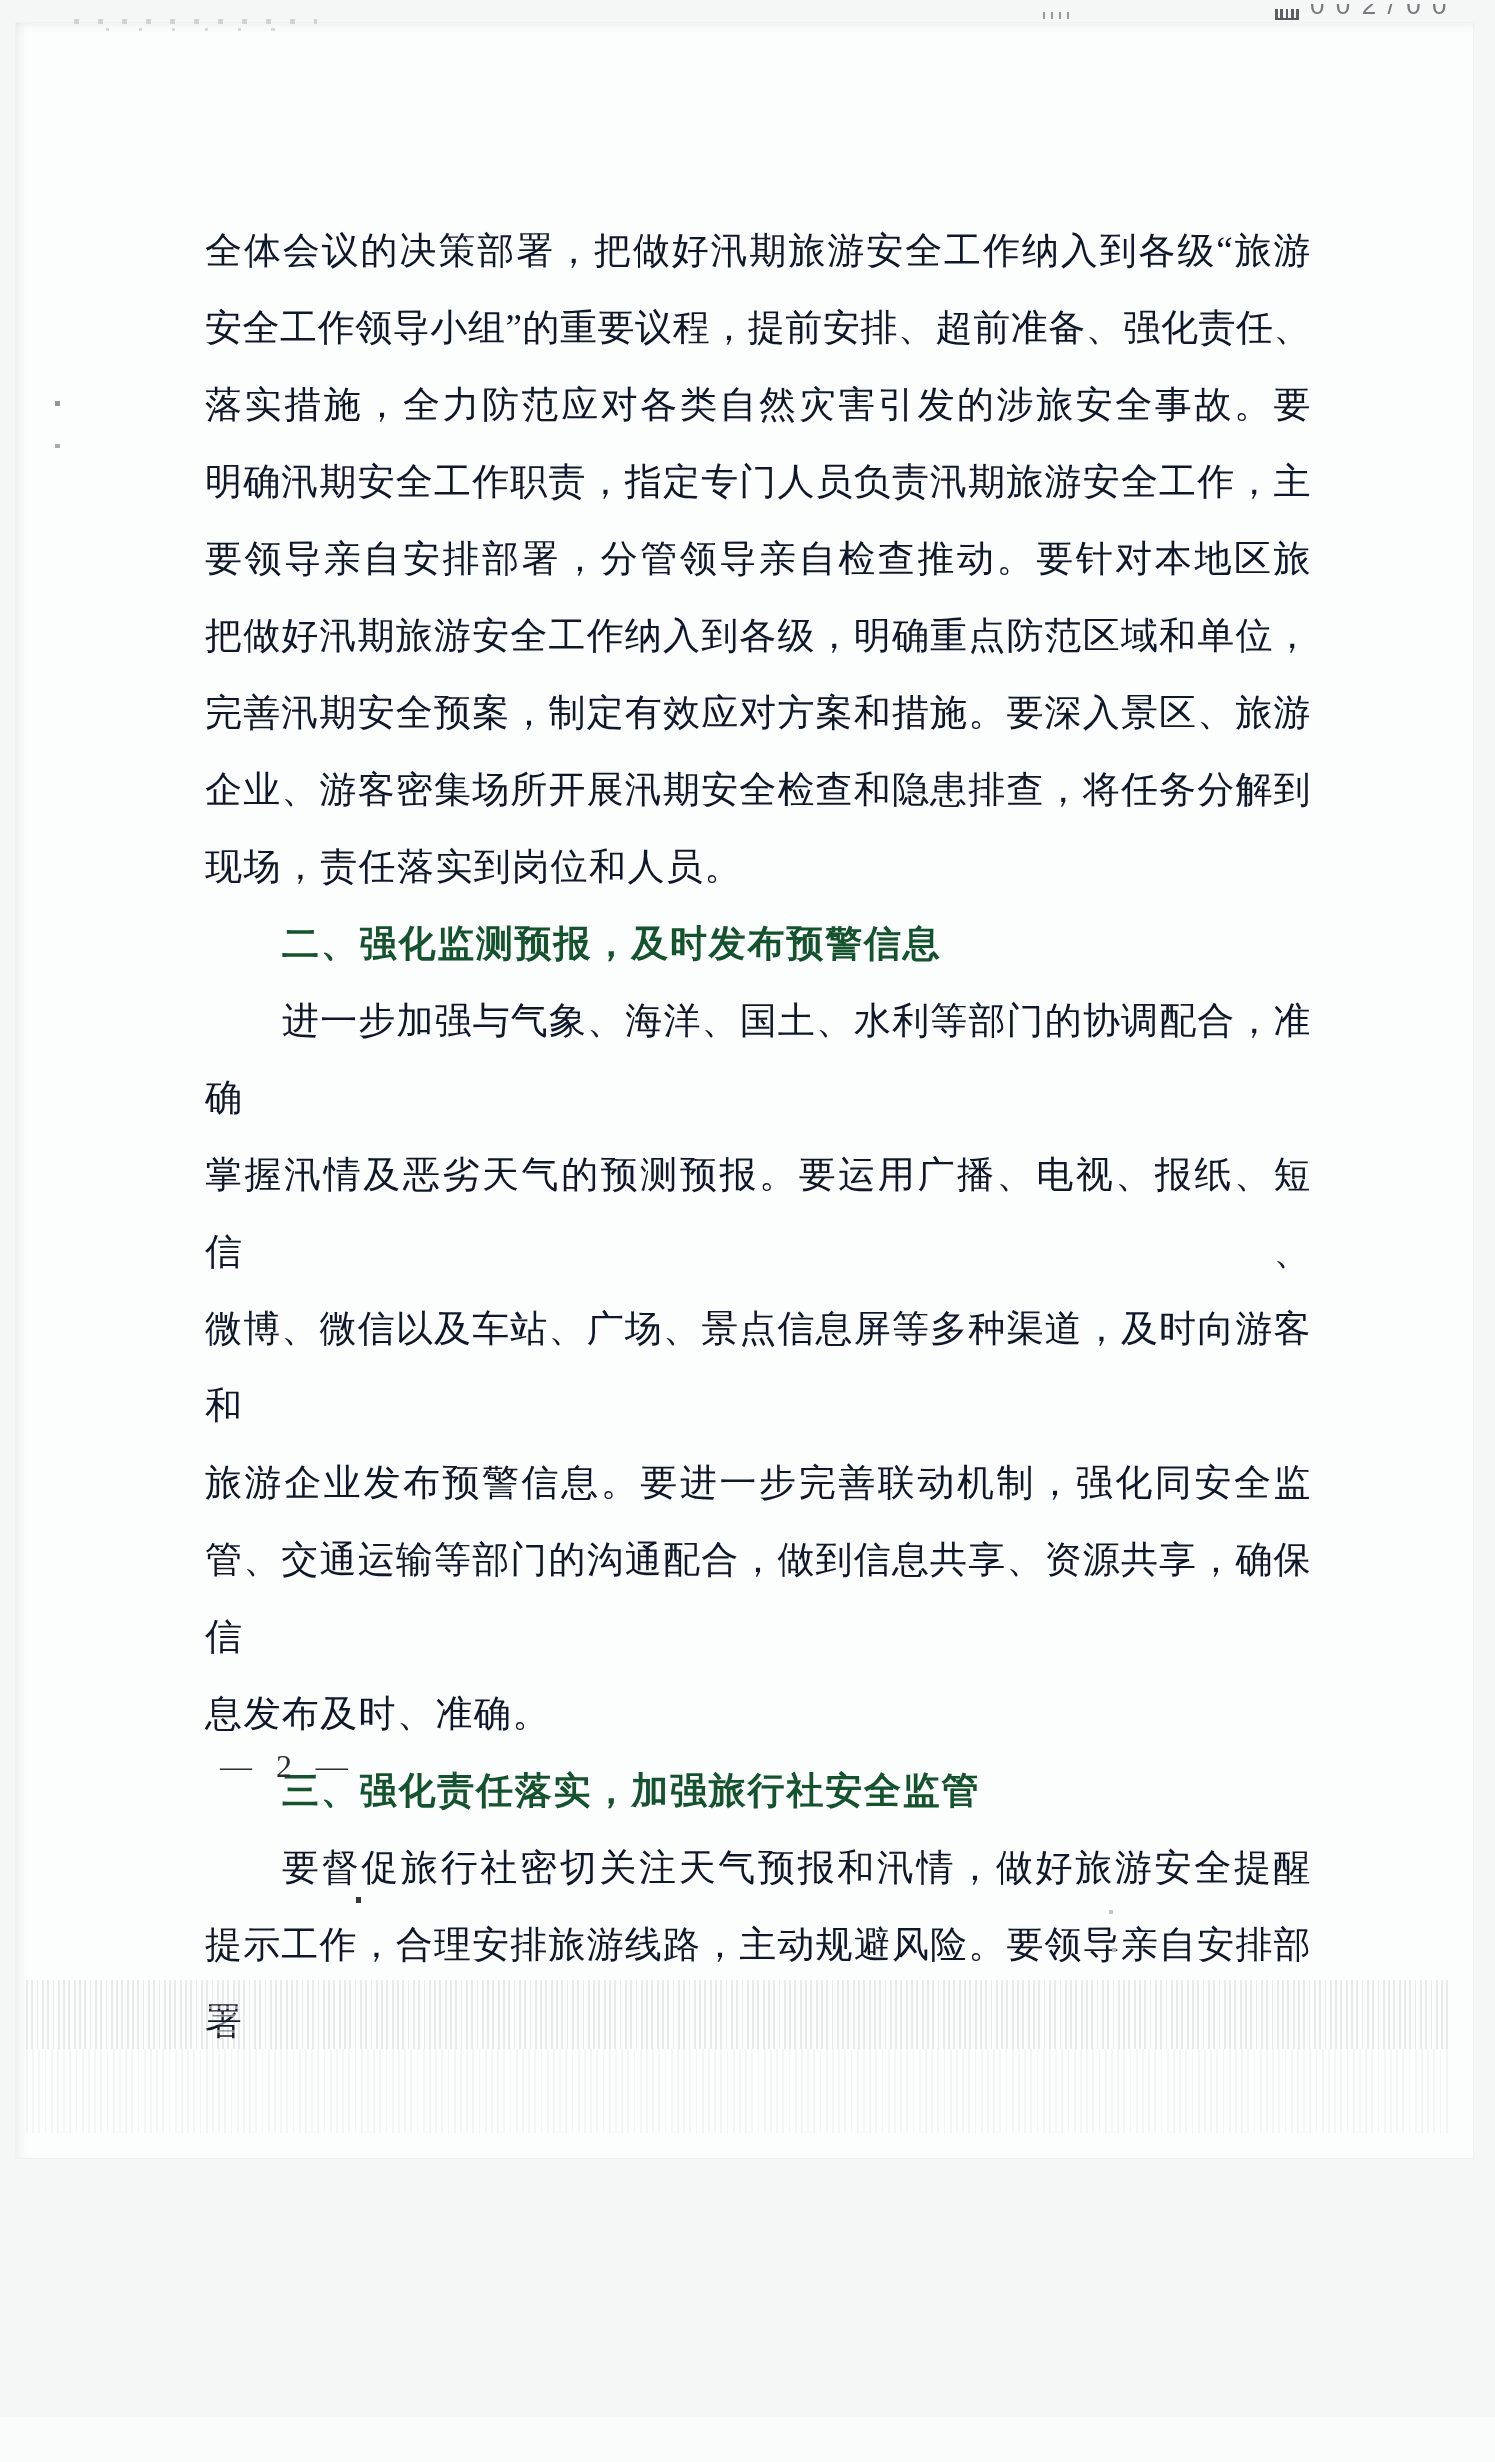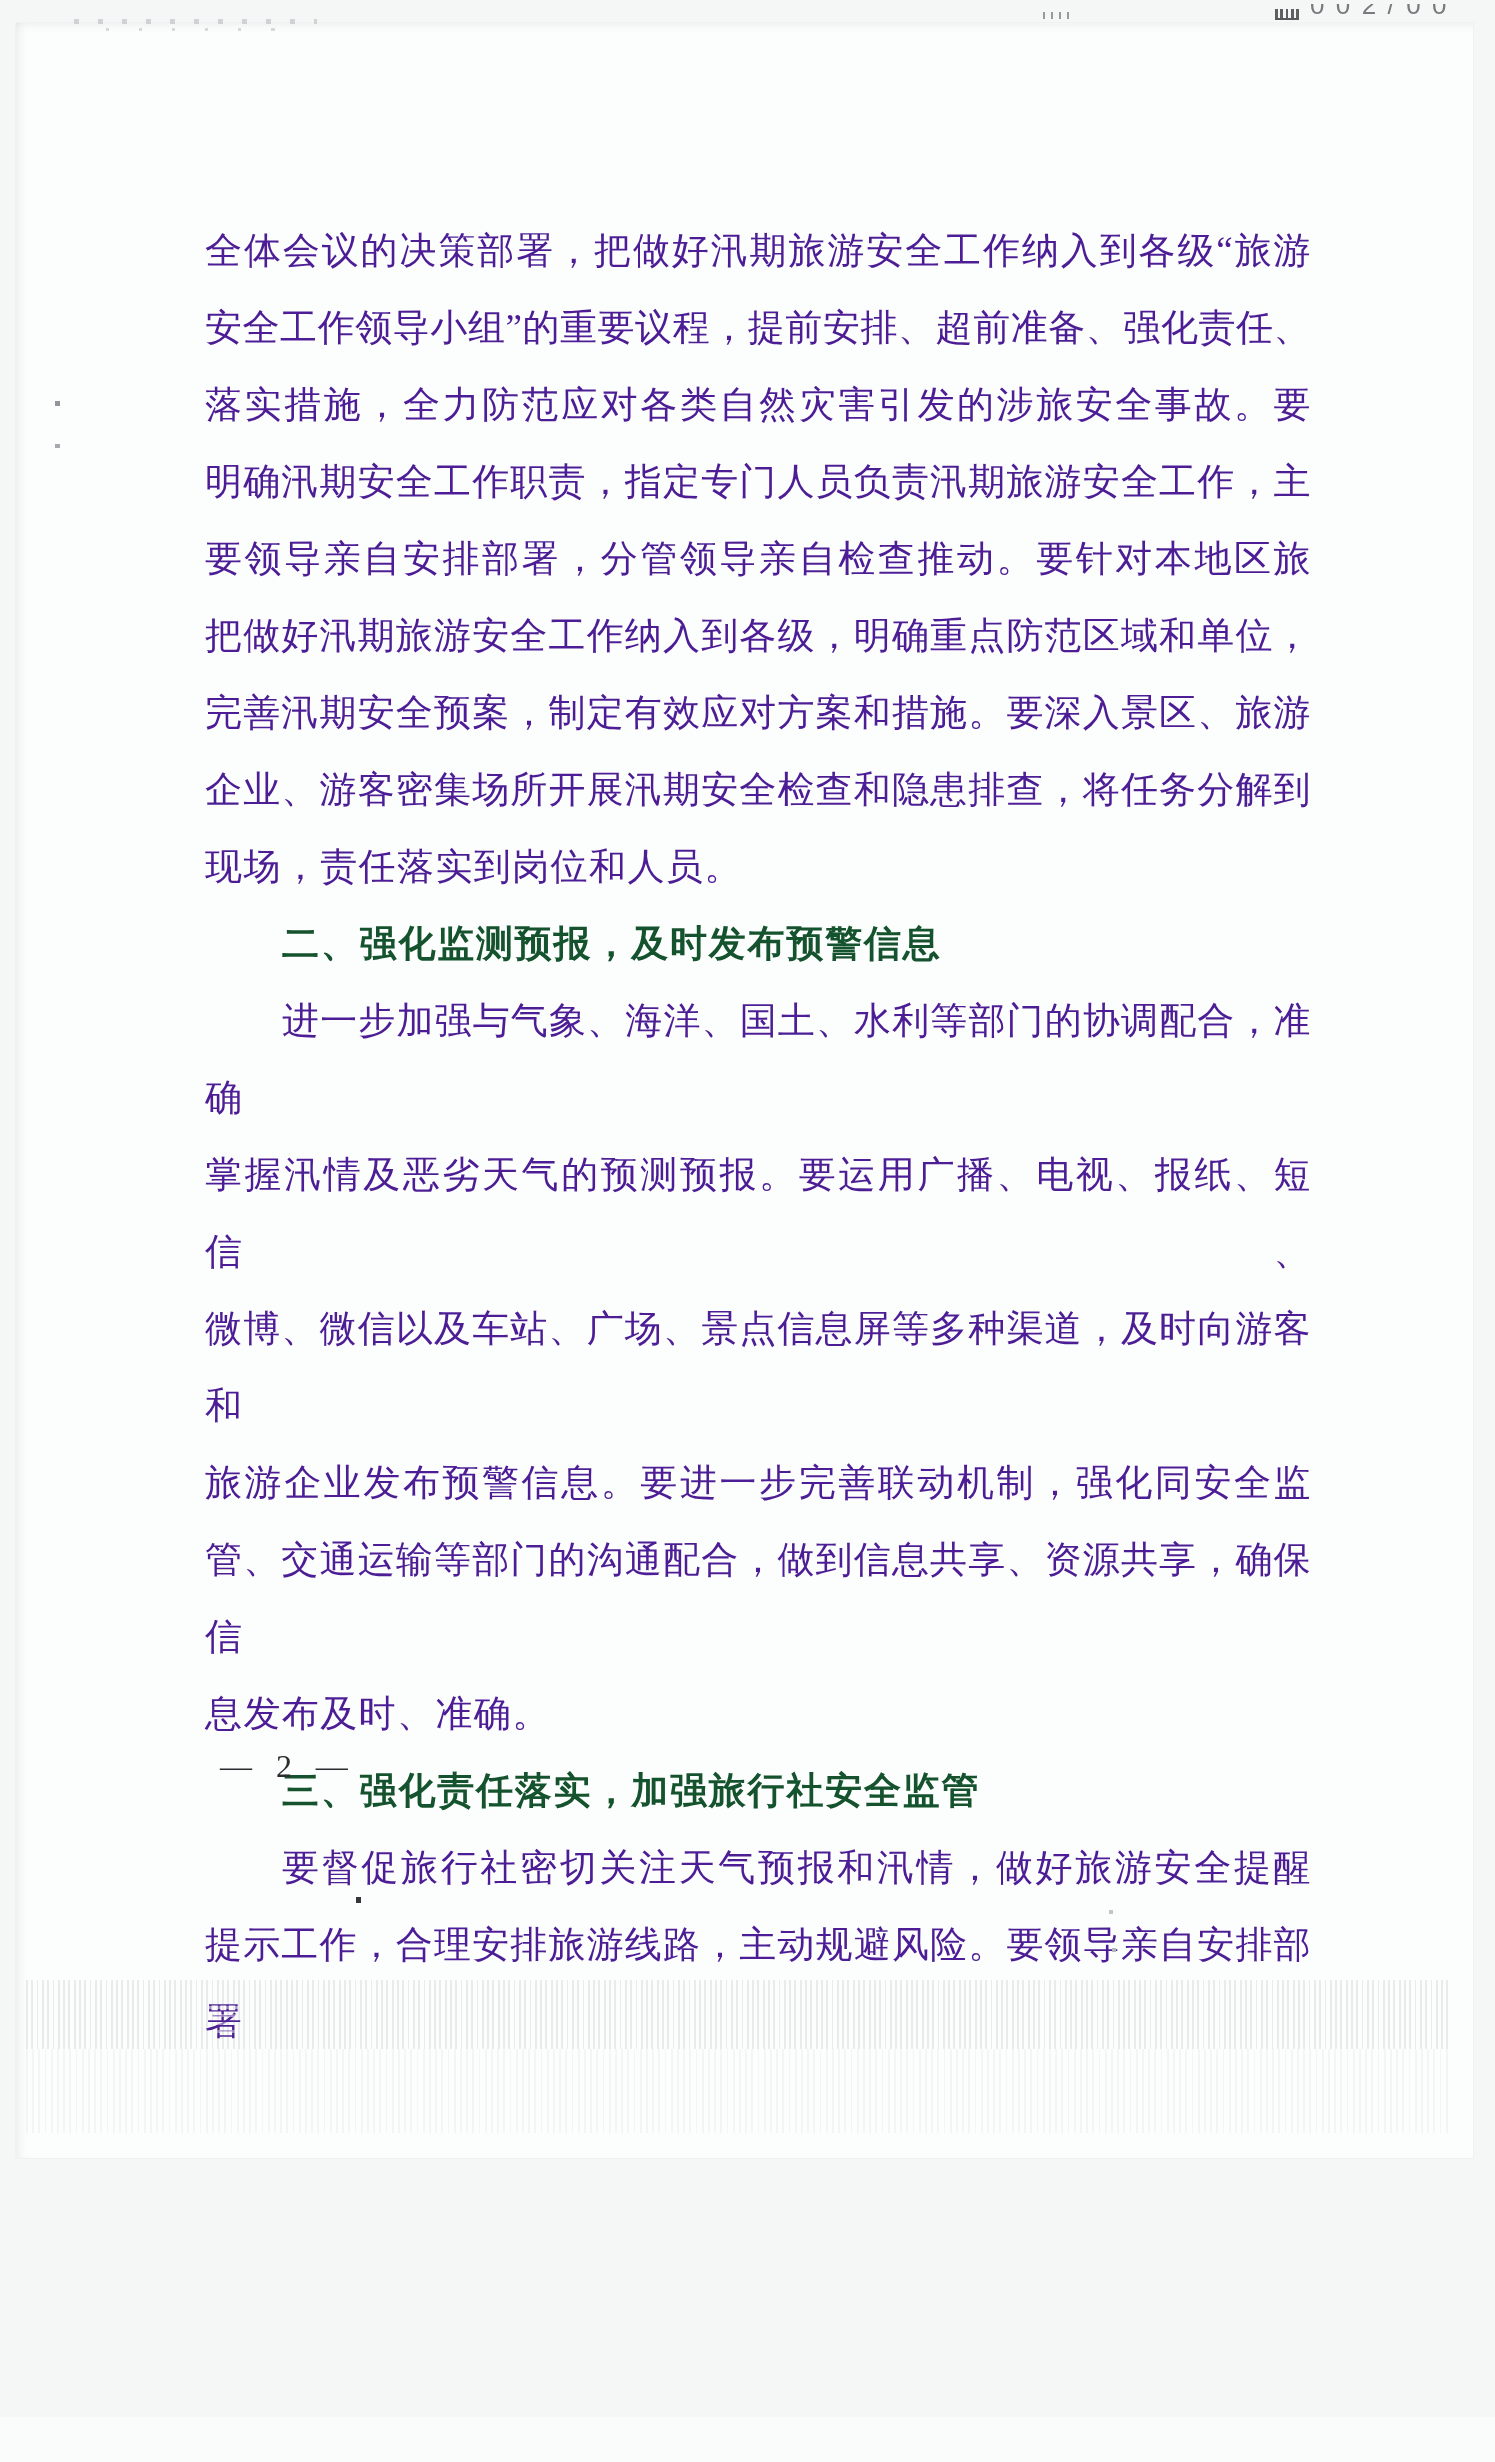--- a/index.html
+++ b/index.html
@@ -17,21 +17,21 @@
       inset 0 10.6px 12.3px -10.6px rgba(0,0,0,.07),
       0 0 0 0.9px rgba(0,0,0,.025);
   }
   .bottom-strip{
     position:absolute;left:0;top:2417px;width:1495px;height:46px;
     background:#fafbfb;
   }
   
   .text-block{position:absolute;left:205px;top:212px;width:1106px;}
   .line{
-    line-height:77px;font-size:37px;color:#4c1d95;
+    line-height:77px;font-size:37px;color:#0f172a;
     text-align:justify;text-align-last:justify;letter-spacing:0.4px;
     white-space:normal;
   }
   .body-end{text-align-last:left;letter-spacing:1.4px;}
   .body-indent{text-indent:77px;}
   .heading{
     text-indent:77px;font-weight:bold;text-align-last:left;letter-spacing:1.8px;
     color:#14532d;
   }
   .page-number{

